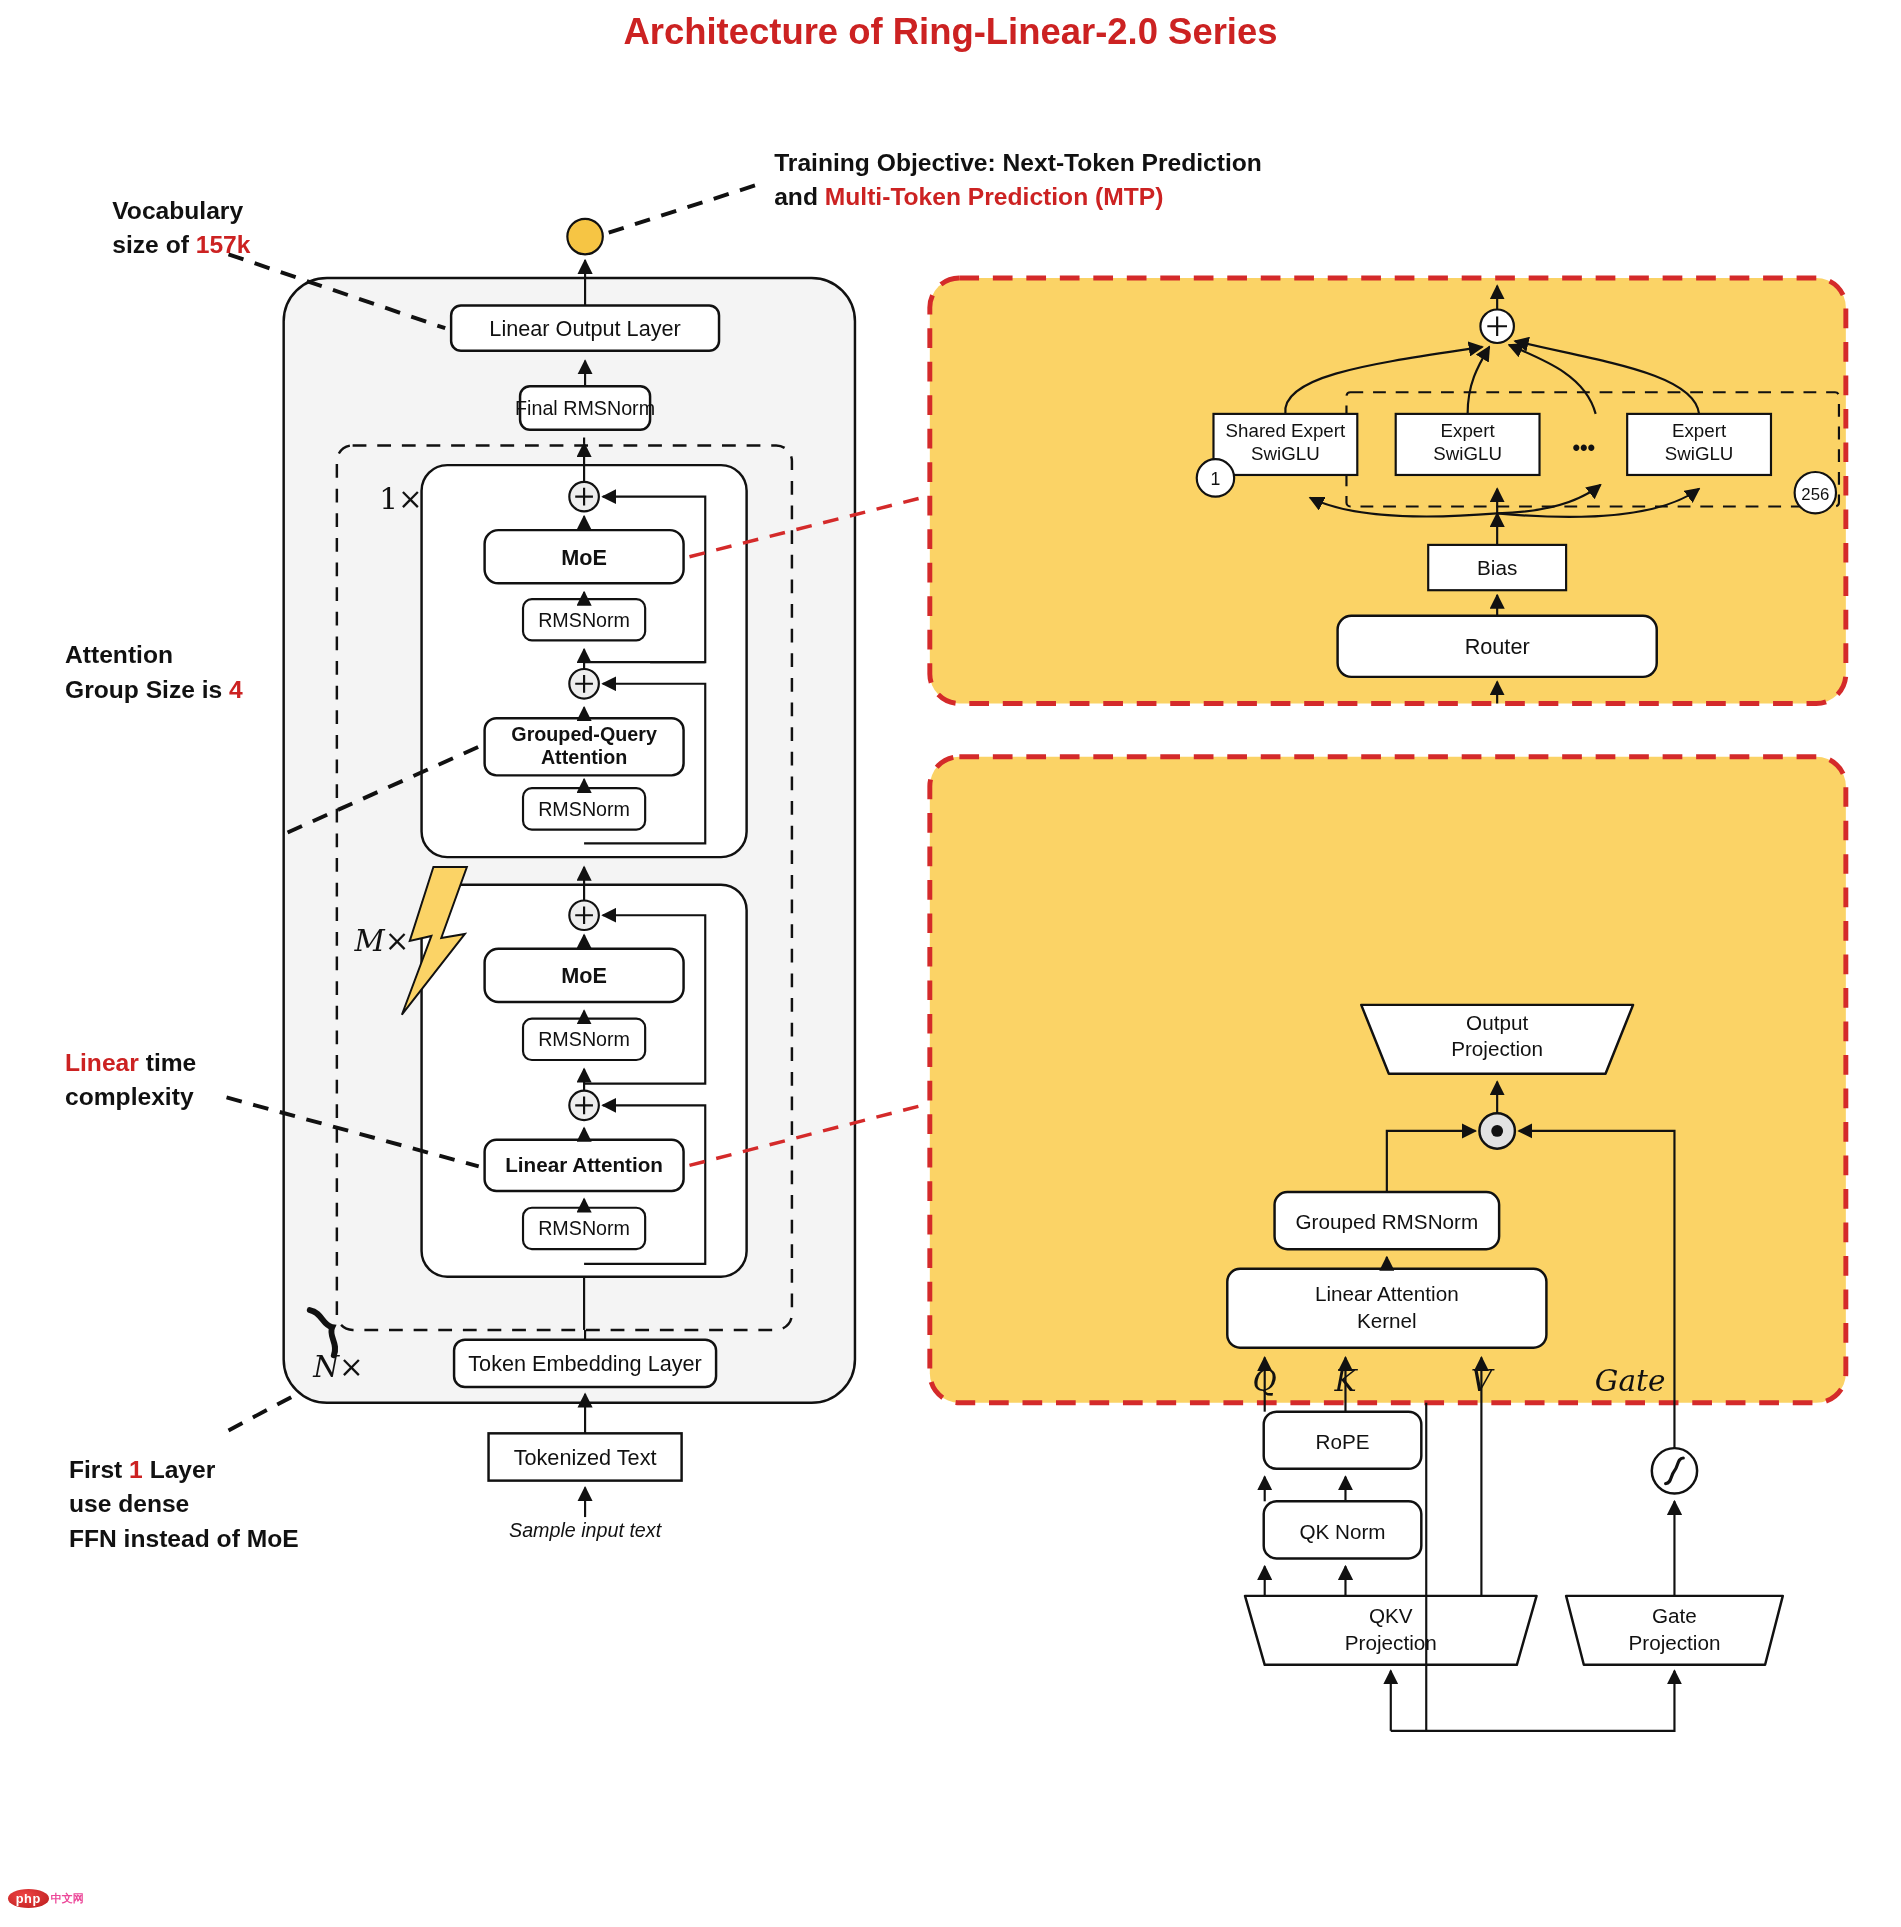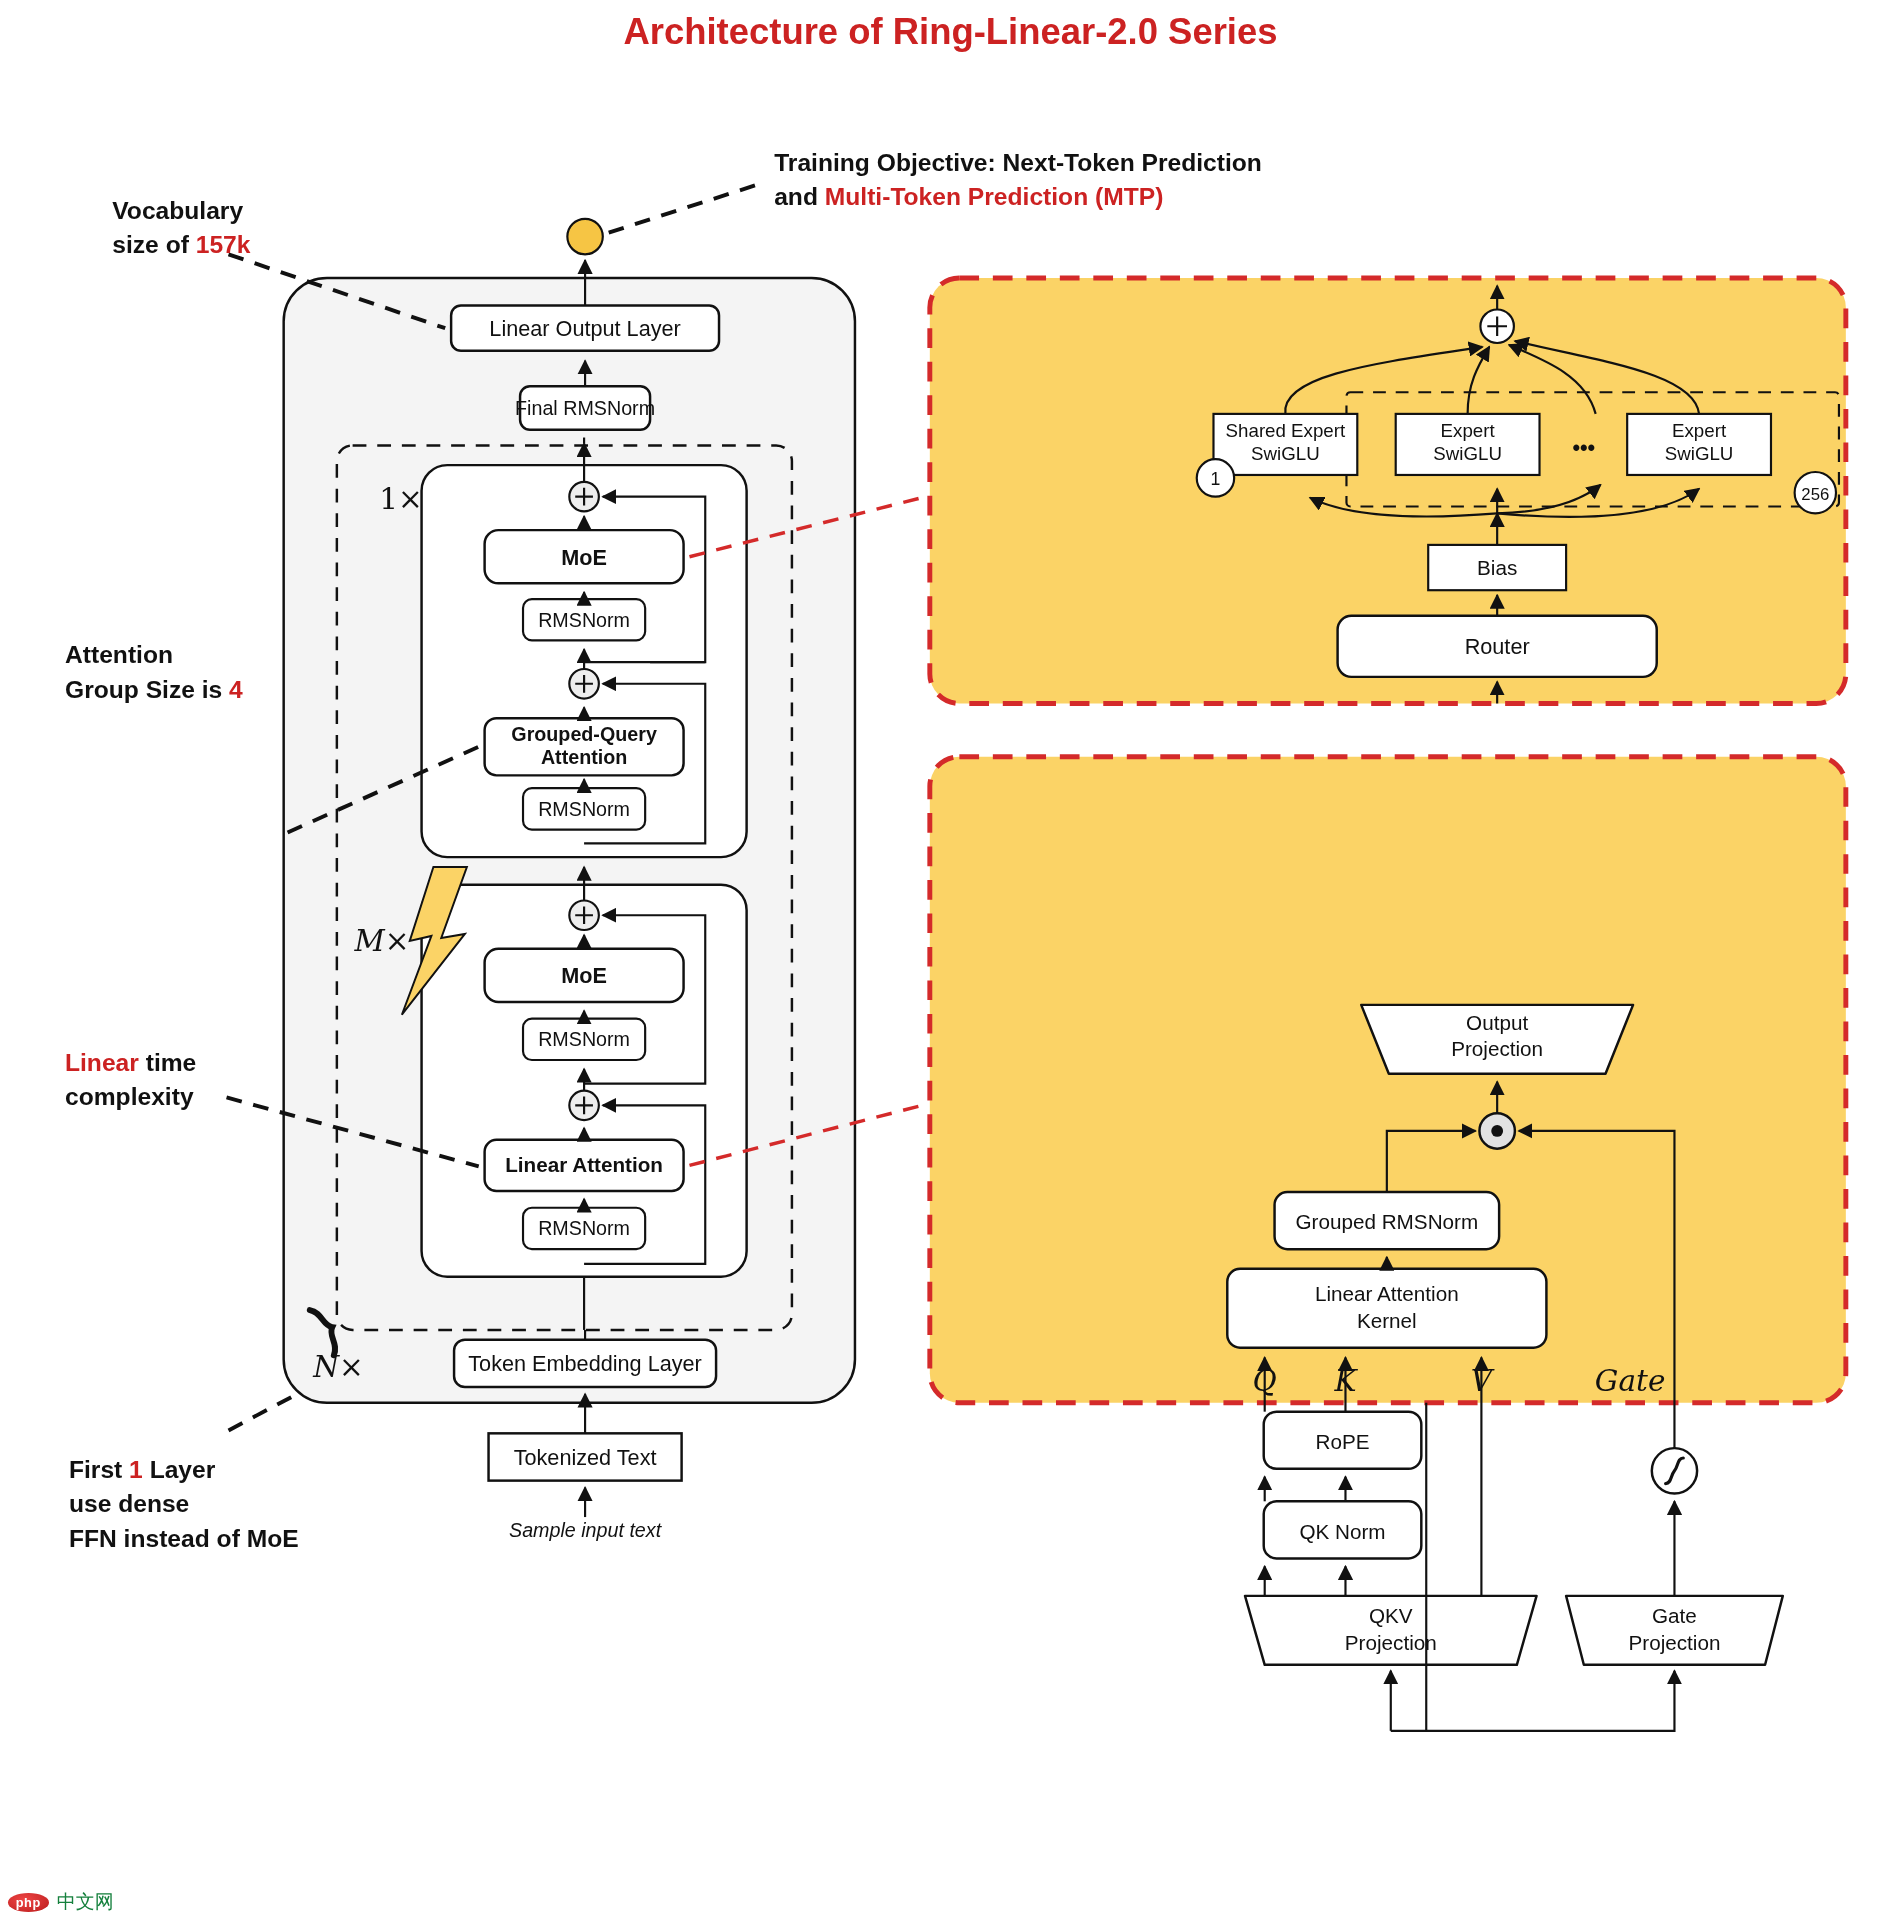--- a/index.html
+++ b/index.html
@@ -1,25 +1,25 @@
 <!DOCTYPE html>
 <html><head>
 <meta charset="utf-8">
 <style>
   html,body{margin:0;padding:0;background:#fff;}
   body{width:1901px;height:1928px;position:relative;
        font-family:"Liberation Sans",sans-serif;overflow:hidden;}
   #root{position:absolute;inset:0;border-radius:29px;}
   svg{display:block;}
   .lbl{font-family:"Liberation Sans",sans-serif;}
-  .wm{position:absolute;left:7.9px;top:1889px;display:flex;align-items:center;gap:8px;}
+  .wm{position:absolute;left:7.9px;top:1889px;display:flex;align-items:center;gap:2px;}
   .wm .php{background:radial-gradient(ellipse at 40% 35%,#ef4444,#b91c1c);
       color:#fff;font-size:12.8px;font-weight:bold;border-radius:50%/50%;
       padding:2px 7.9px;font-family:"Liberation Sans",sans-serif;letter-spacing:0.5px;}
-  .wm .cn{color:#15803d;font-size:19px;font-weight:normal;font-family:"DejaVu Sans",sans-serif;}
+  .wm .cn{color:#ec4899;font-size:11px;font-weight:bold;font-family:"DejaVu Sans",sans-serif;}
 </style>
 </head>
 <body>
 
 <div id="root">
 <svg width="1901" height="1928" viewBox="0 0 1930 1957" xmlns="http://www.w3.org/2000/svg">
   <defs>
     <marker id="arw" viewBox="0 0 10 10" refX="9" refY="5" markerWidth="7" markerHeight="7" orient="auto-start-reverse">
       <path d="M0,0 L10,5 L0,10 z" fill="#111"></path>
     </marker>

